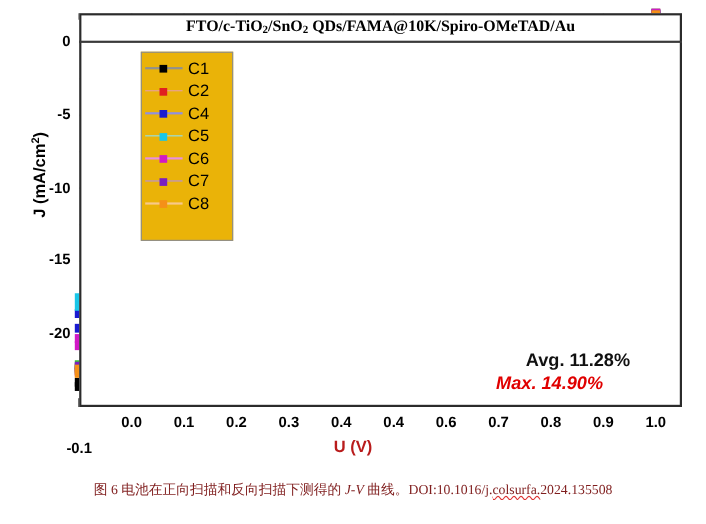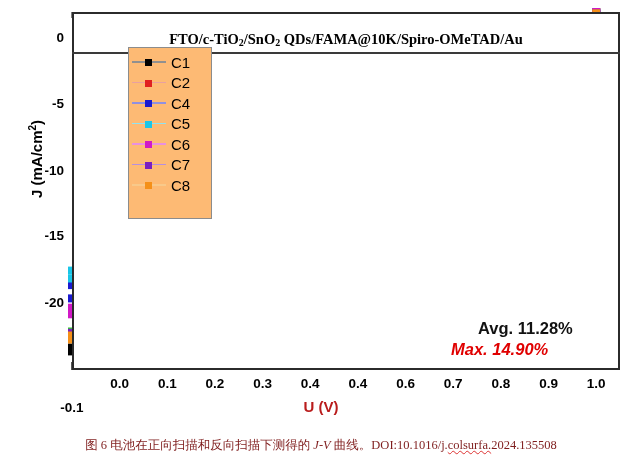--- a/index.html
+++ b/index.html
@@ -9,21 +9,21 @@
   
   #figure{position:absolute;left:0;top:0;width:642px;height:430px;}
 
   
   #plotframe{position:absolute;left:72px;top:12px;width:548px;height:358px;
              border:2px solid #2b2b2b;box-sizing:border-box;background:#fff;}
 
   
   #title-band{position:absolute;left:72px;top:12px;width:548px;height:27px;
               border-bottom:2px solid #3a3a3a;box-sizing:border-box;
-              display:flex;align-items:center;justify-content:center;margin-top:15px;}
+              display:flex;align-items:center;justify-content:center;}
   #title-text{font-family:"Liberation Serif",serif;font-weight:bold;font-size:14.5px;
               color:#000;white-space:nowrap;letter-spacing:0px;}
   #title-text sub{font-size:10px;vertical-align:-2px;}
 
   
   #canvas{position:absolute;left:0;top:0;width:642px;height:430px;}
 
   
   #ylabel{position:absolute;left:-44px;top:150px;width:160px;text-align:center;
           transform:rotate(-90deg);transform-origin:center center;
@@ -34,21 +34,21 @@
   #xlabel{position:absolute;left:0px;top:398px;width:642px;text-align:center;
           font-size:15px;font-weight:bold;color:#b91c1c;}
 
   .tick-lab{position:absolute;font-size:13.5px;font-weight:bold;color:#000;
             text-align:center;}
   .ytick-lab{position:absolute;font-size:13.5px;font-weight:bold;color:#000;
              text-align:right;}
 
   
   #legend{position:absolute;left:128px;top:47px;width:84px;height:172px;
-          border:1px solid #8c8c8c;background:#fdba74;box-sizing:border-box;
+          border:1px solid #8c8c8c;background:#eab308;box-sizing:border-box;
           padding:4px 0 0 0;}
   .leg-row{display:flex;align-items:center;height:20.5px;padding-left:3px;}
   .leg-sym{position:relative;width:34px;height:12px;flex:0 0 34px;}
   .leg-line{position:absolute;left:0;top:5px;width:34px;height:1.6px;}
   .leg-mark{position:absolute;left:13px;top:3px;width:7px;height:7px;}
   .leg-txt{font-size:15px;color:#000;padding-left:5px;font-family:"Liberation Sans",sans-serif;}
 
   
   #avg-ann{position:absolute;left:478px;top:319px;font-size:16.5px;font-weight:bold;color:#111;}
   #max-ann{position:absolute;left:451px;top:340px;font-size:16.5px;font-weight:bold;

